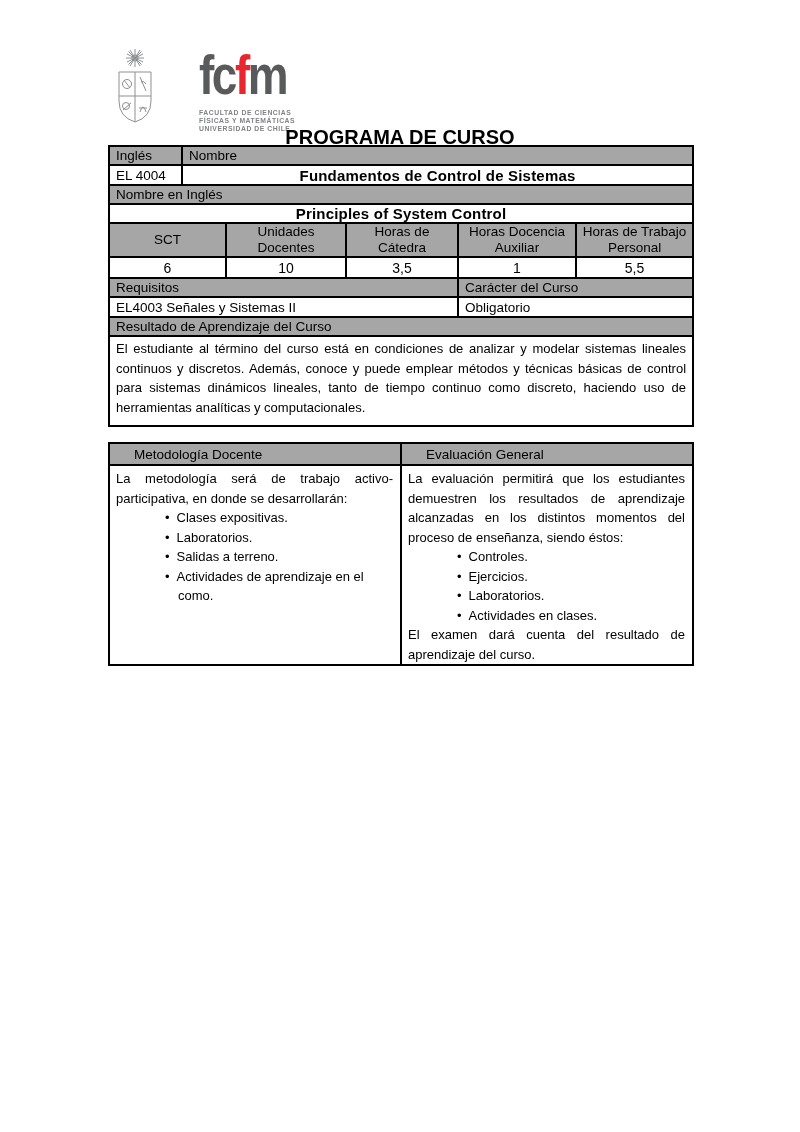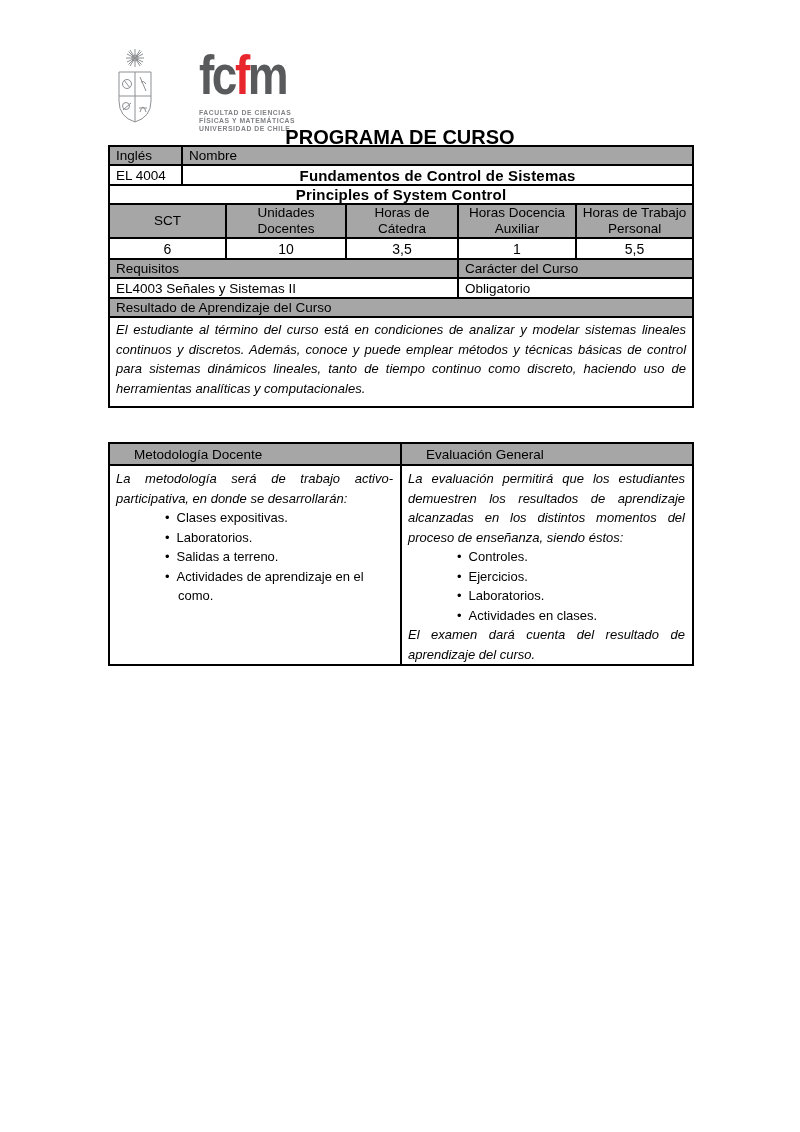--- a/index.html
+++ b/index.html
@@ -41,21 +41,21 @@
   .gray { background: #a6a6a6; }
 
   .t1 { left: 108px; top: 145px; width: 584px; }
   .t1 .r-label td { height: 19px; }
   .t1 .r-value td { height: 20px; }
   .bigbold { font-weight: 700; font-size: 15px; text-align: center; letter-spacing: 0.2px; }
   .hours-head td { height: 34px; text-align: center; line-height: 16px; padding: 0 4px; }
   .hours-vals td { height: 21px; text-align: center; font-size: 14px; }
   .center { text-align: left; }
   .para-cell { vertical-align: top; height: 90px; padding: 2px 6px 0 6px; }
-  p.just { margin: 0; text-align: justify; font-size: 13px; line-height: 19.5px; font-style: italic; }
+  p.just { margin: 0; text-align: justify; font-size: 13px; line-height: 19.5px; }
 
   .t2 { left: 108px; top: 442px; width: 584px; }
   .t2 .hdr td { height: 22px; vertical-align: middle; padding-left: 24px; }
   .t2 .bodyrow td { height: 172px; vertical-align: top; padding: 3px 7px 0 6px; }
   ul.bullets { list-style: none; margin: 0; padding: 0 0 0 49px; }
   ul.bullets li {
     font-size: 13px; line-height: 19.5px;
     padding-left: 13px; text-indent: -13px; text-align: left;
   }
   ul.bullets li::before { content: "\2022"; margin-right: 7px; }
@@ -105,20 +105,23 @@
     <tbody>
         <tr class="r-label">
       <td class="gray">Inglés</td>
       <td class="gray" colspan="5">Nombre</td>
     </tr>
     <tr class="r-value">
       <td>EL 4004</td>
       <td class="bigbold" colspan="5">Fundamentos de Control de Sistemas</td>
     </tr>
     <tr class="r-label">
+      <td class="gray" colspan="6">Nombre en Inglés</td>
+    </tr>
+    <tr class="r-label">
       <td class="bigbold" colspan="6">Principles of System Control</td>
     </tr>
     <tr class="hours-head">
       <td class="gray" colspan="2">
             <div>SCT</div>
           </td>
       <td class="gray">
             <div>Unidades</div>
             <div>Docentes</div>
           </td>

